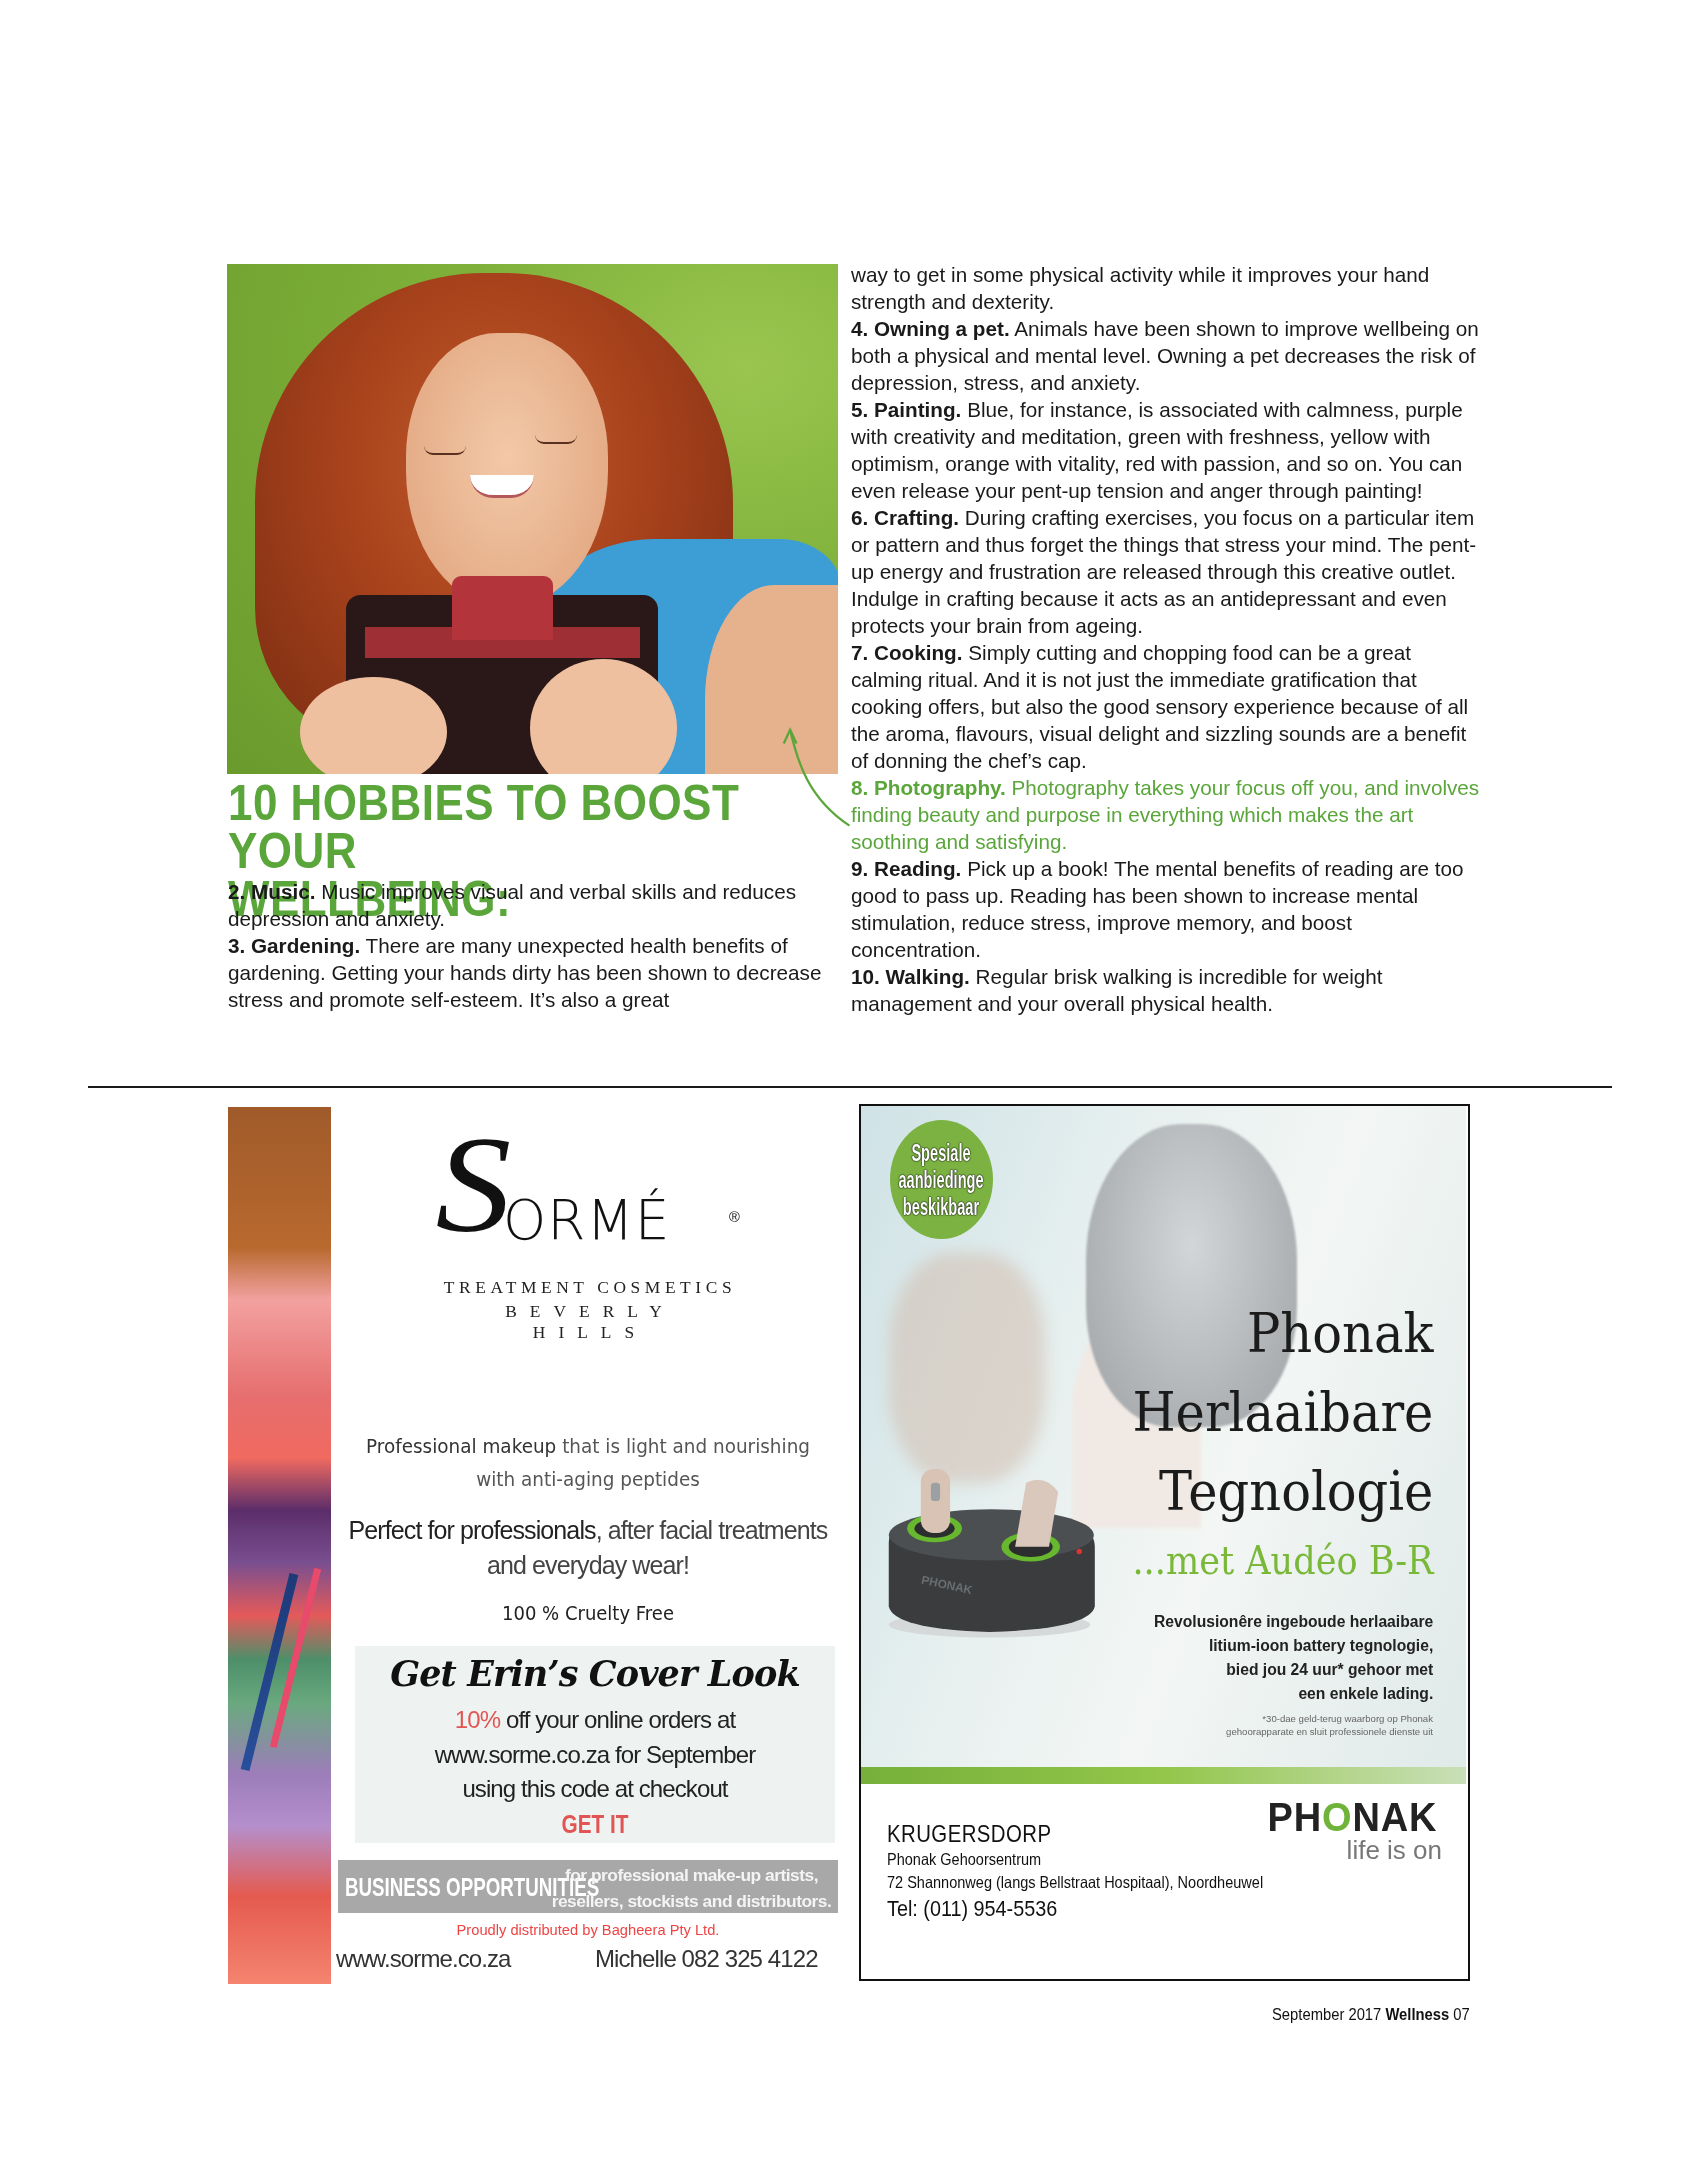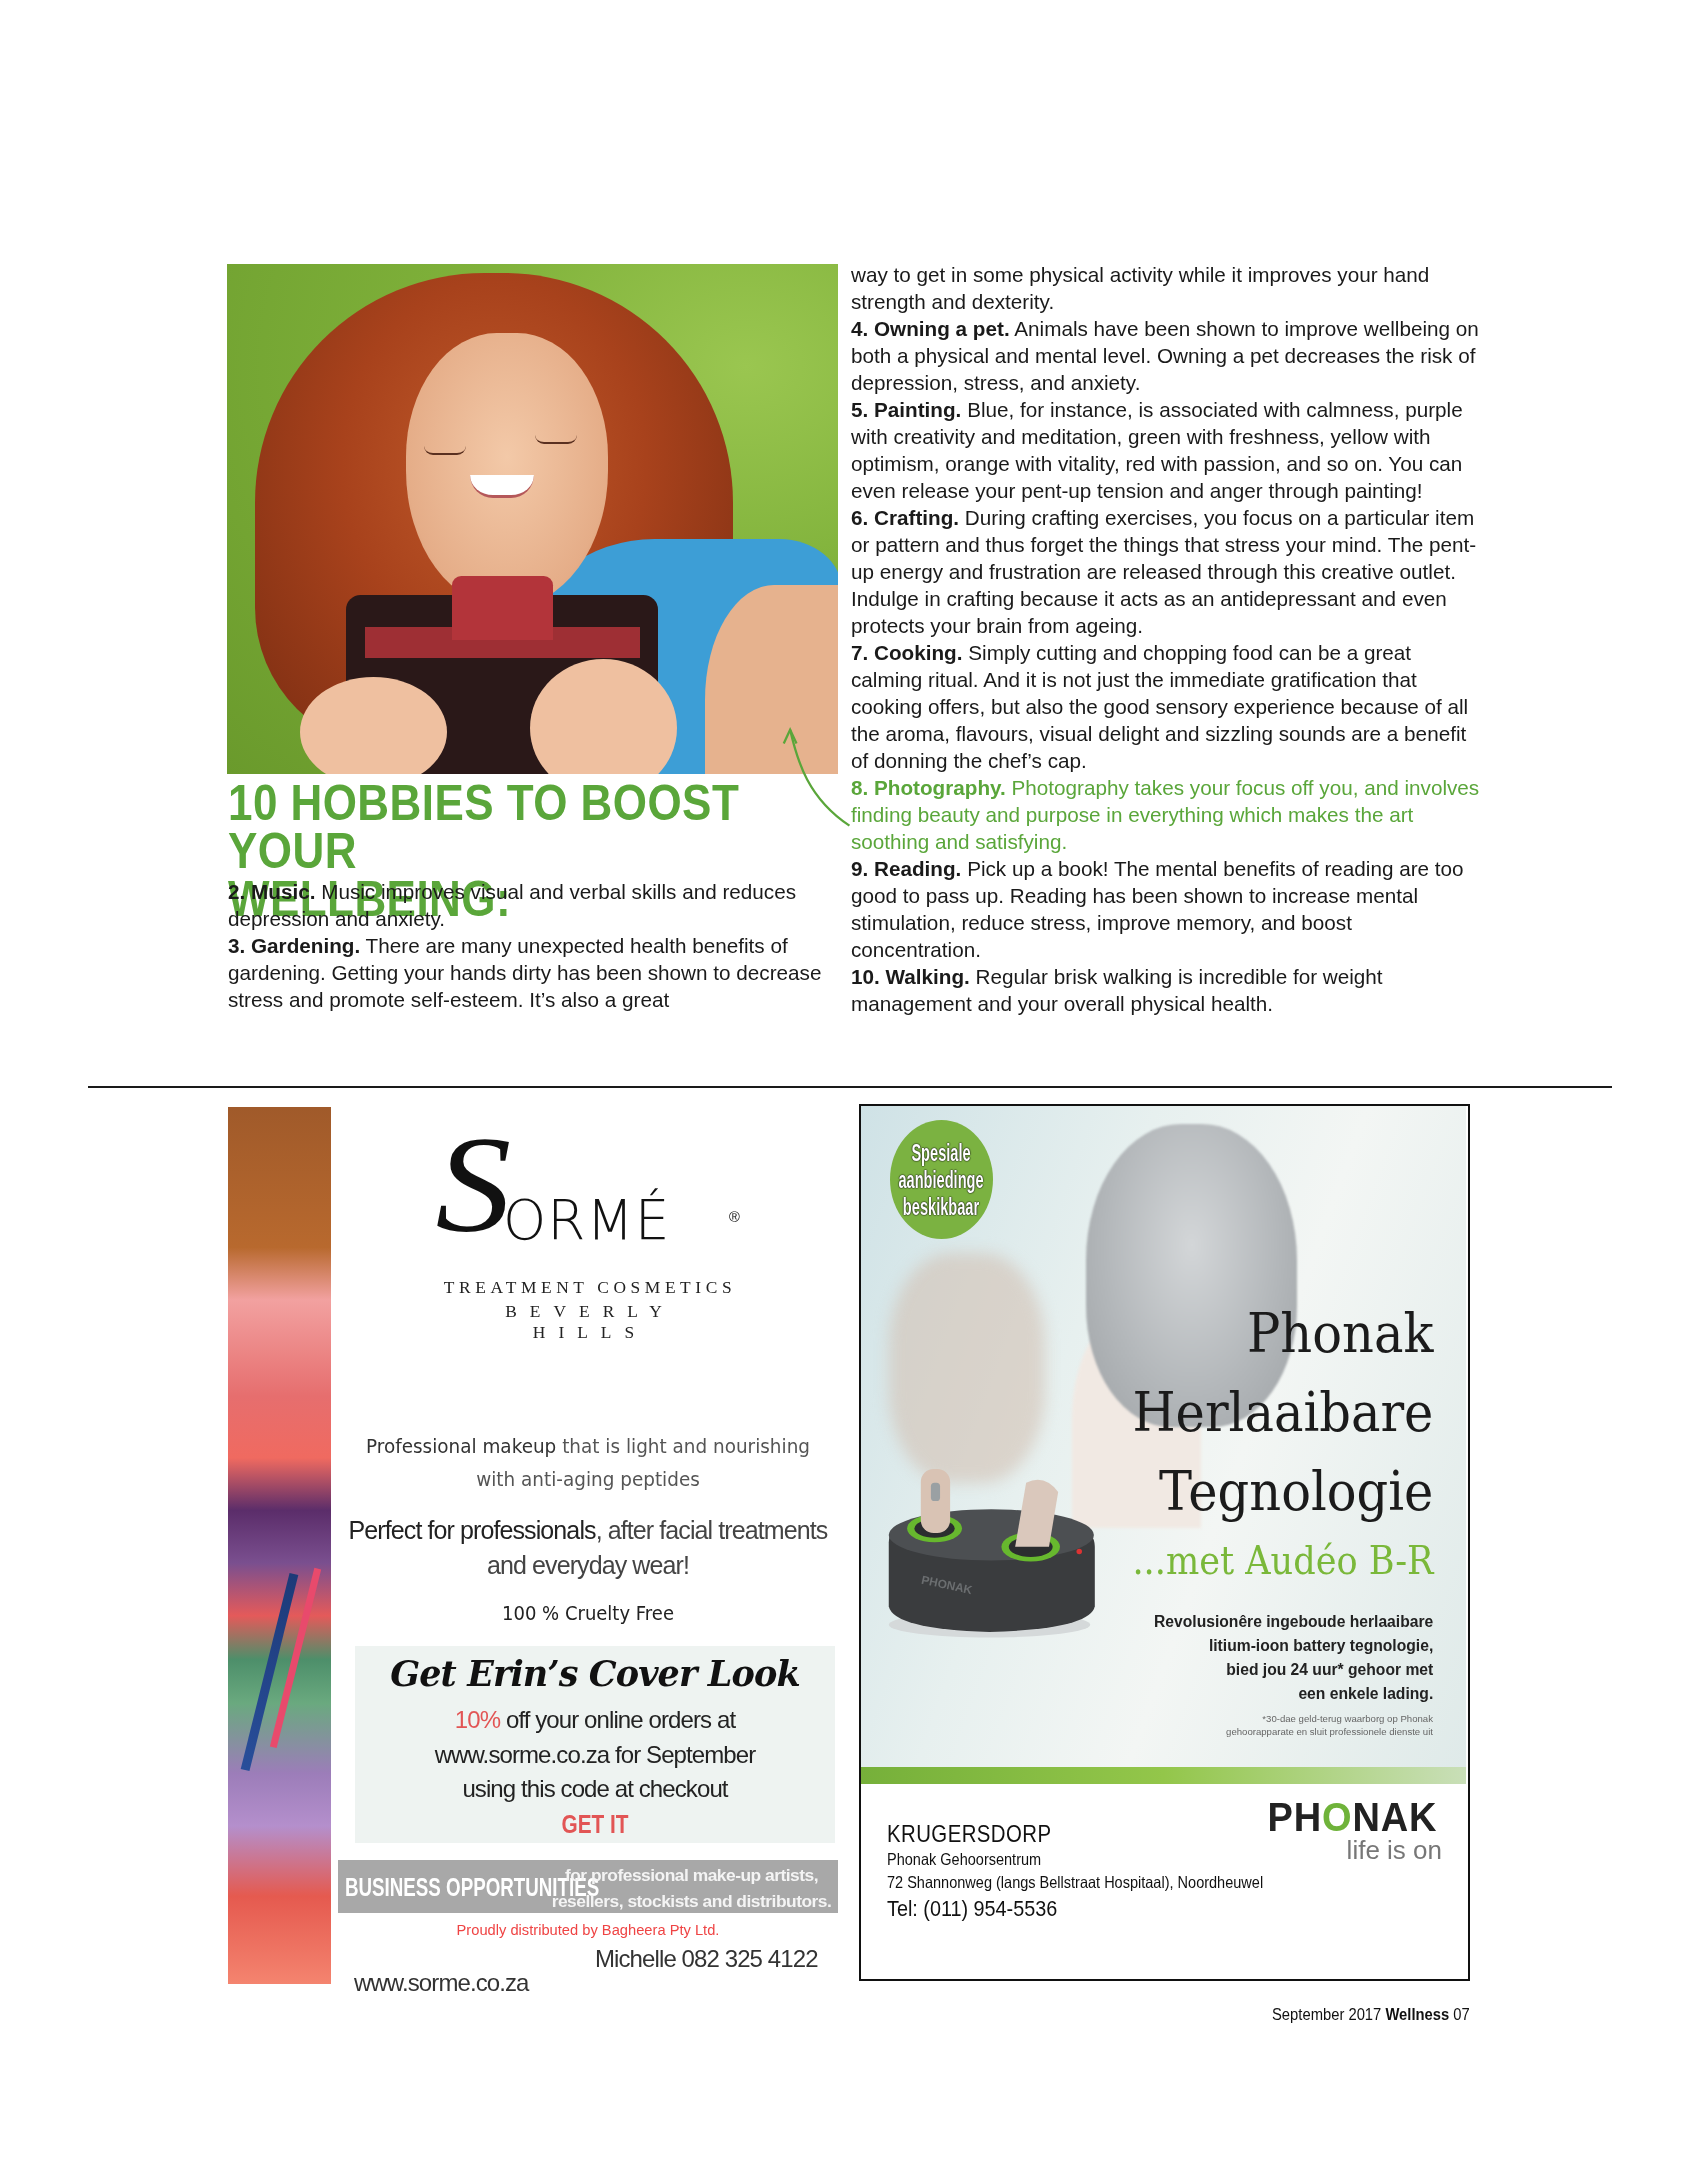--- a/index.html
+++ b/index.html
@@ -74,21 +74,21 @@
   #promo-title { left: 0; top: 7.3px; width: 480px; text-align: center; font-family: "DejaVu Serif", serif; font-style: italic; font-weight: bold; font-size: 35px; color: #111; letter-spacing: -0.9px; }
   #promo-l1 { left: 0; top: 60px; width: 480px; text-align: center; font-size: 24px; color: #222; letter-spacing: -0.9px; }
   #promo-pct { color: #e25555; }
   #promo-l2 { left: 0; top: 95px; width: 480px; text-align: center; font-size: 24px; color: #222; letter-spacing: -0.9px; }
   #promo-l3 { left: 0; top: 129px; width: 480px; text-align: center; font-size: 24px; color: #222; letter-spacing: -0.9px; }
   #promo-code { left: 0; top: 163px; width: 480px; text-align: center; font-size: 26px; color: #e25555; font-weight: bold; transform: scaleX(0.8); }
   #sorme-biz { left: 110px; top: 753px; width: 500px; height: 53px; background: #a8a8a8; }
   #biz-title { left: 7.3px; top: 13px; font-size: 25px; font-weight: bold; color: #fff; transform: scaleX(0.75); transform-origin: left top; white-space: nowrap; }
   #biz-sub { left: 211px; top: 1.8px; width: 285px; text-align: center; font-size: 17.4px; line-height: 26px; color: #f4f4f4; letter-spacing: -0.5px; font-weight: bold; }
   #sorme-dist { left: 110px; top: 815px; width: 500px; text-align: center; font-size: 14.7px; color: #ef4444; }
-  #sorme-web { left: 126px; top: 838px; font-size: 24px; color: #333; letter-spacing: -0.9px; margin-top: 24px; }
+  #sorme-web { left: 108px; top: 838px; font-size: 24px; color: #333; letter-spacing: -0.9px; }
   #sorme-phone { left: 367px; top: 838px; font-size: 24px; color: #333; letter-spacing: -0.9px; }
 
   
   #phonak { left: 859px; top: 1104px; width: 611px; height: 877px; border: 2.8px solid #111; box-sizing: border-box; background: #fff; overflow: hidden; }
   #phonak-img { left: 0; top: 0; width: 605px; height: 661px;
     background: linear-gradient(110deg, #cfe2e6 0%, #e7f0ef 35%, #f3f6f4 60%, #dfeae9 100%); }
   #phonak-head { left: 225px; top: 18.4px; width: 211px; height: 303px; border-radius: 45% 45% 40% 40%;
     background: radial-gradient(ellipse at 50% 40%, #d3d6d8 0%, #b2b6b9 60%, #9ea2a5 100%); filter: blur(0.9px); }
   #phonak-neck { left: 211px; top: 202px; width: 129px; height: 220px; border-radius: 50% 20% 0 0; background: #f1e9e3; filter: blur(1.8px); }
   #phonak-bg-person { left: 27.5px; top: 147px; width: 156px; height: 230px; border-radius: 40%; background: rgba(210,190,175,.55); filter: blur(7.3px); }

